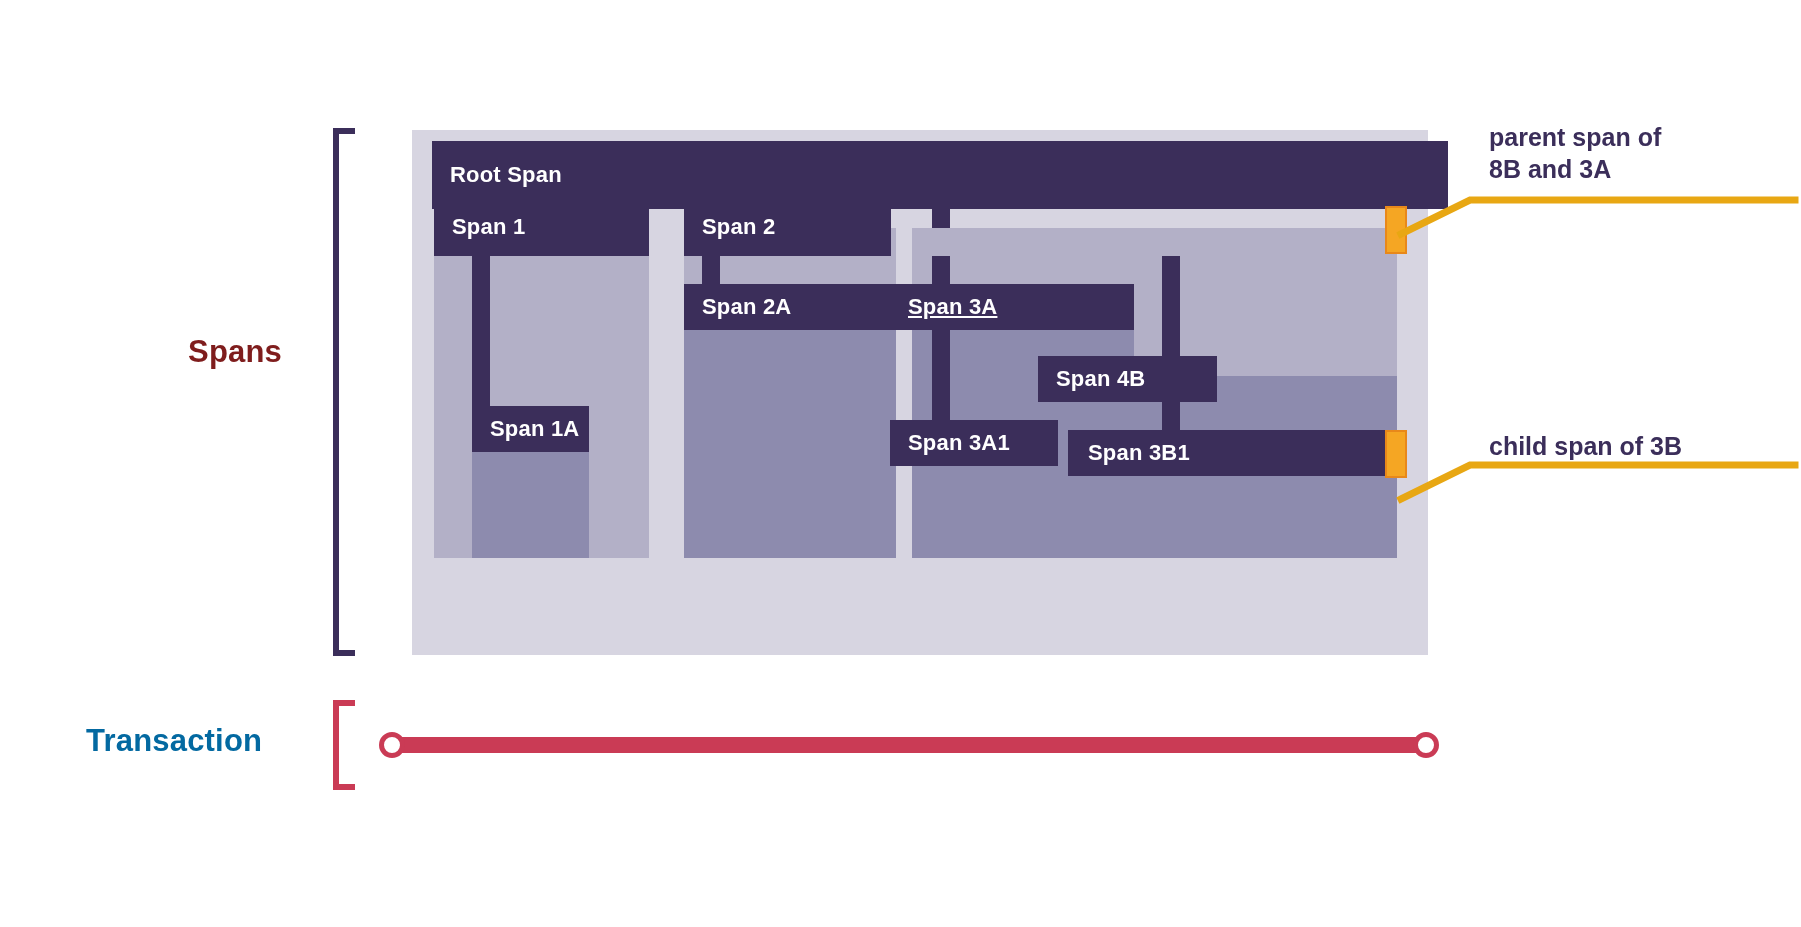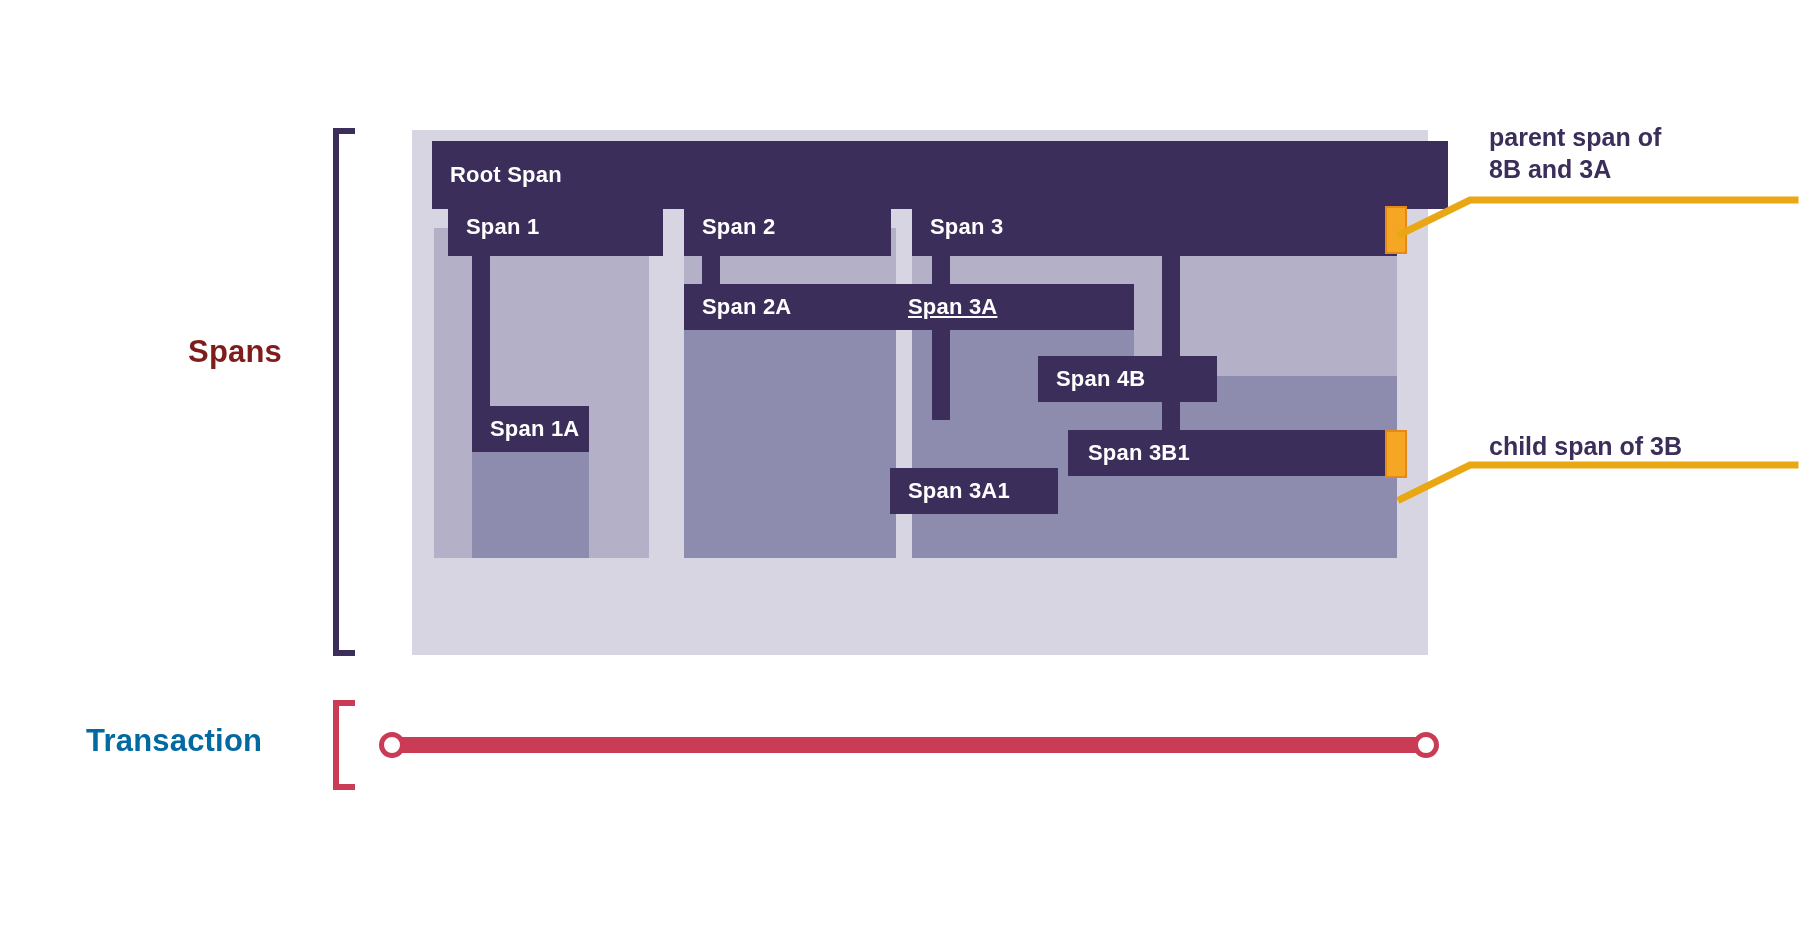--- a/index.html
+++ b/index.html
@@ -101,21 +101,21 @@
   <div id="spans-container">
 
     <div class="span-head" style="left:0px;top:11px;width:1016px;height:68px;margin-left:20px;">Root Span</div>
 
     <div class="stem" style="left:42px;top:68px;width:18px;height:30px;"></div>
     <div class="stem" style="left:290px;top:68px;width:18px;height:30px;"></div>
     <div class="stem" style="left:520px;top:68px;width:18px;height:30px;"></div>
 
     <div class="span-body tone-a" style="left:22px;top:98px;width:215px;height:330px;"></div>
 
-    <div class="span-head" style="left:36px;top:68px;width:215px;height:58px;">Span 1</div>
+    <div class="span-head" style="left:22px;top:68px;width:215px;height:58px;">Span 1</div>
 
     <div class="span-body tone-a" style="left:42px;top:126px;width:195px;height:302px;"></div>
 
     <div class="stem" style="left:60px;top:126px;width:18px;height:150px;"></div>
 
     <div class="span-body tone-b" style="left:60px;top:276px;width:117px;height:152px;"></div>
 
     <div class="span-head" style="left:60px;top:276px;width:117px;height:46px;">Span 1A</div>
 
     <div class="span-body tone-a" style="left:272px;top:98px;width:212px;height:330px;"></div>
@@ -123,35 +123,34 @@
     <div class="span-head" style="left:272px;top:68px;width:207px;height:58px;">Span 2</div>
 
     <div class="stem" style="left:290px;top:126px;width:18px;height:60px;"></div>
 
     <div class="span-body tone-b" style="left:272px;top:154px;width:212px;height:274px;"></div>
 
     <div class="span-head" style="left:272px;top:154px;width:212px;height:46px;">Span 2A</div>
 
     <div class="span-body tone-a" style="left:500px;top:98px;width:485px;height:330px;"></div>
 
-    <div class="span-head" style="left:500px;top:68px;width:485px;height:58px;">Span 3</div>
 
     <div class="stem" style="left:520px;top:126px;width:18px;height:60px;"></div>
 
     <div class="stem" style="left:750px;top:126px;width:18px;height:120px;"></div>
 
     <div class="span-body tone-b" style="left:500px;top:154px;width:222px;height:274px;"></div>
 
     <div class="span-head" style="left:478px;top:154px;width:244px;height:46px;text-decoration:underline;">Span 3A</div>
 
     <div class="stem" style="left:520px;top:200px;width:18px;height:100px;"></div>
 
     <div class="span-body tone-b" style="left:500px;top:290px;width:152px;height:138px;"></div>
 
-    <div class="span-head" style="left:478px;top:290px;width:174px;height:46px;margin-top:48px;">Span 3A1</div>
+    <div class="span-head" style="left:478px;top:290px;width:174px;height:46px;">Span 3A1</div>
 
     <div class="span-body tone-b" style="left:646px;top:246px;width:339px;height:182px;"></div>
 
     <div class="span-head" style="left:626px;top:226px;width:179px;height:46px;">Span 4B</div>
 
     <div class="stem" style="left:750px;top:272px;width:18px;height:50px;"></div>
 
     <div class="span-body tone-b" style="left:660px;top:300px;width:325px;height:128px;"></div>
 
     <div class="span-head" style="left:656px;top:300px;width:329px;height:46px;padding-left:20px;">Span 3B1</div>

